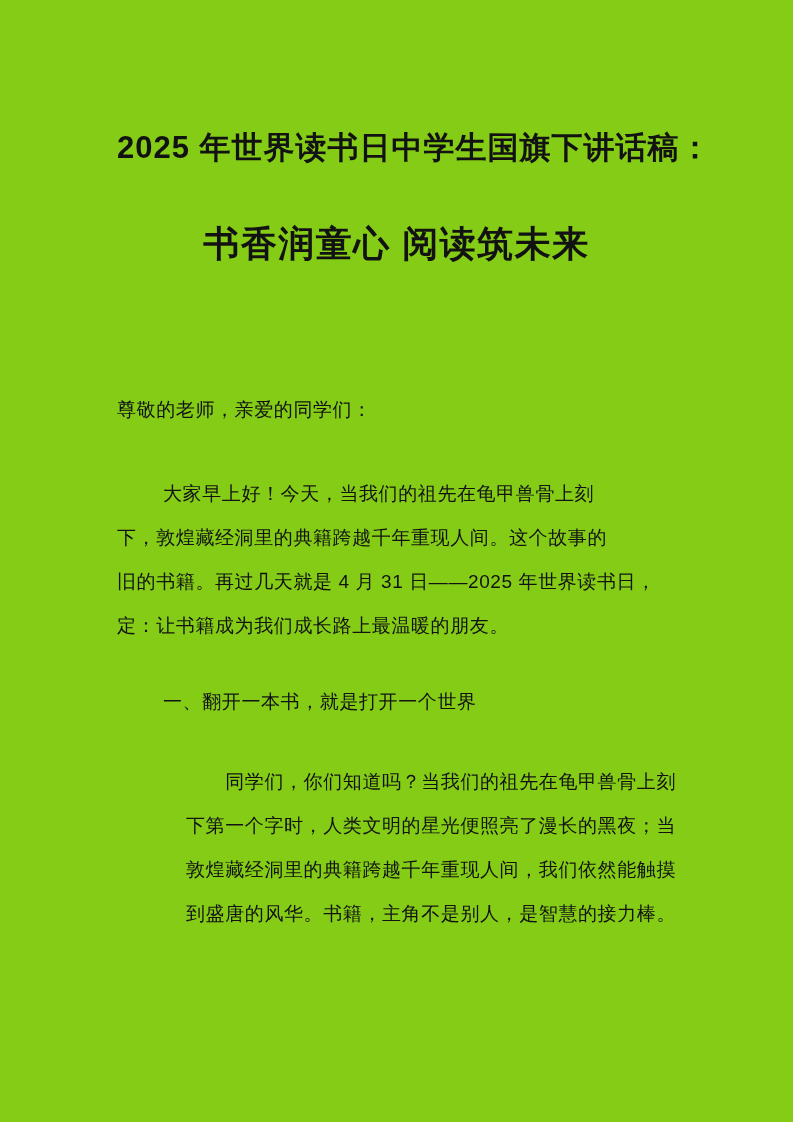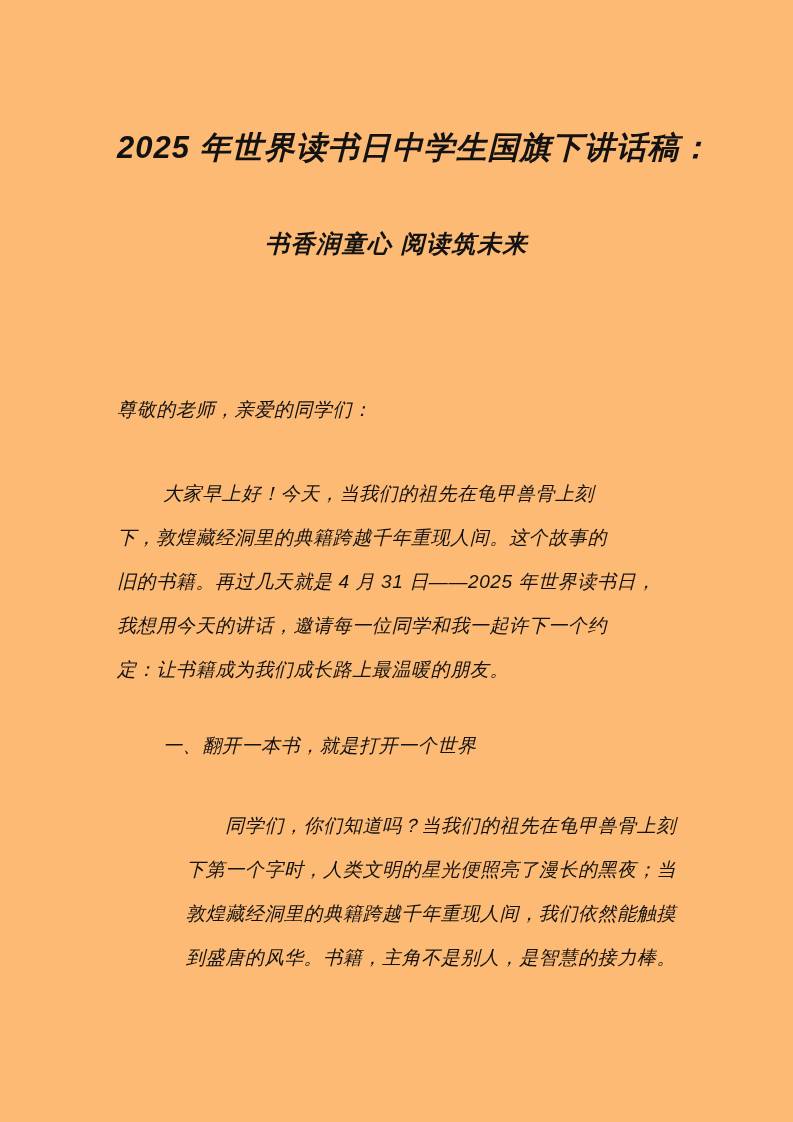--- a/index.html
+++ b/index.html
@@ -6,37 +6,36 @@
     margin: 0;
     padding: 0;
     background: #fdfdfd;
   }
   .page {
     position: relative;
     width: 793px;
     height: 1122px;
     box-sizing: border-box;
     padding: 126px 117px 0 117px;
-    background: #fdba74;
+    background: #84cc16;
     color: #121212;
     font-family: "Liberation Sans", sans-serif;
     overflow: hidden;
-    font-style: italic;
   }
   .doc-title {
     text-align: center;
     font-weight: 700;
     font-size: 31px;
     line-height: 44px;
     letter-spacing: 1px;
     white-space: nowrap;
   }
   .doc-title.second {
     margin-top: 52px;
-    font-size: 24px;
+    font-size: 36px;
     letter-spacing: 1.5px;
   }
   .body-line {
     font-size: 19px;
     line-height: 44px;
     letter-spacing: 0.6px;
     white-space: nowrap;
   }
   .indent {
     padding-left: 46px;
@@ -63,21 +62,20 @@
   <div class="doc-title first">2025 年世界读书日中学生国旗下讲话稿：</div>
 
   <div class="doc-title second">书香润童心 阅读筑未来</div>
 
   <div class="body-line greeting">尊敬的老师，亲爱的同学们：</div>
 
   <div class="para-1">
     <div class="body-line indent">大家早上好！今天，当我们的祖先在龟甲兽骨上刻</div>
     <div class="body-line">下，敦煌藏经洞里的典籍跨越千年重现人间。这个故事的</div>
     <div class="body-line">旧的书籍。再过几天就是 4 月 31 日——2025 年世界读书日，</div>
-    <div class="body-line">我想用今天的讲话，邀请每一位同学和我一起许下一个约</div>
     <div class="body-line">定：让书籍成为我们成长路上最温暖的朋友。</div>
   </div>
 
   <div class="body-line indent heading-1">一、翻开一本书，就是打开一个世界</div>
 
   <div class="para-2">
     <div class="body-line indent">同学们，你们知道吗？当我们的祖先在龟甲兽骨上刻</div>
     <div class="body-line">下第一个字时，人类文明的星光便照亮了漫长的黑夜；当</div>
     <div class="body-line">敦煌藏经洞里的典籍跨越千年重现人间，我们依然能触摸</div>
     <div class="body-line">到盛唐的风华。书籍，主角不是别人，是智慧的接力棒。</div>

